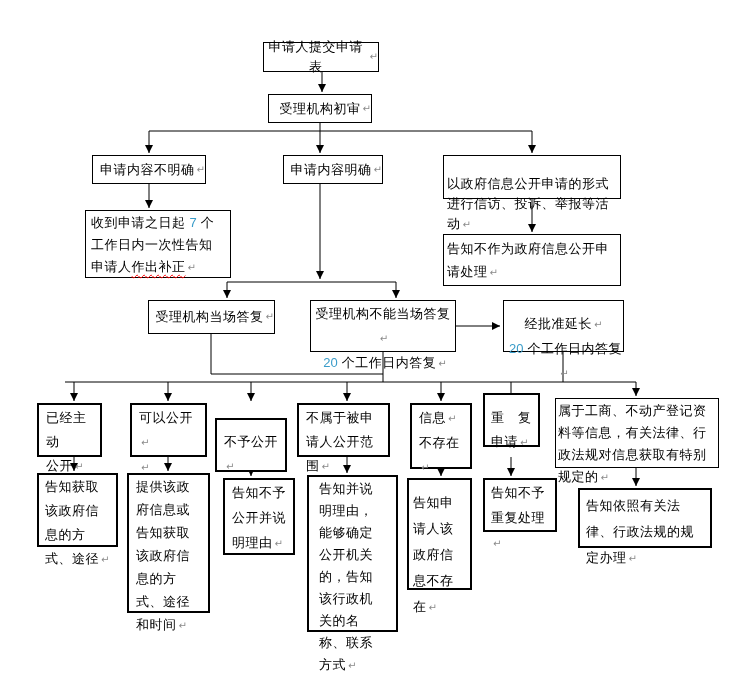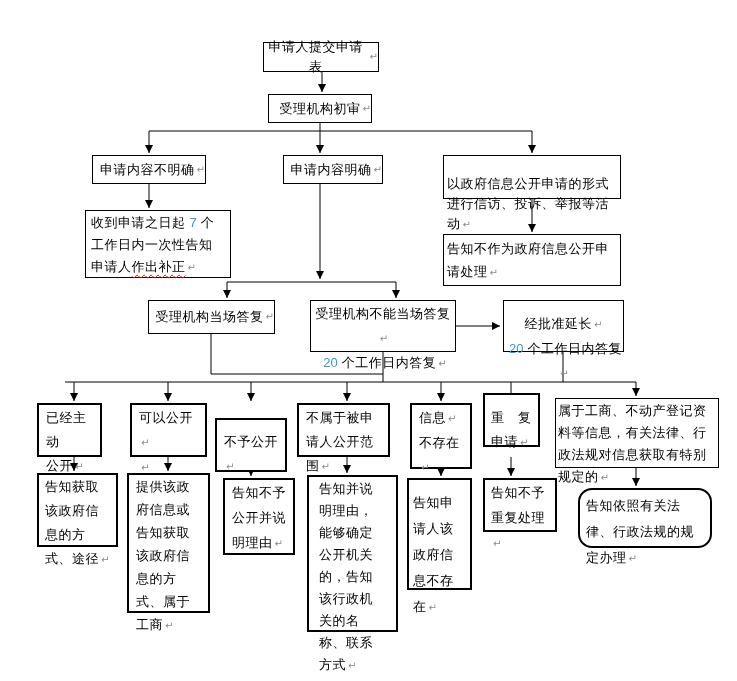--- a/index.html
+++ b/index.html
@@ -146,36 +146,36 @@
 
   <div class="box" style="left:555px;top:398px;width:164px;height:70px;padding:1px 2px;line-height:22px;">
     <span>属于工商、不动产登记资料等信息，有关法律、行政法规对信息获取有特别规定的</span><span class="mark">↵</span>
   </div>
 
   <div class="box thick" style="left:37px;top:473px;width:81px;height:74px;padding:0 6px;line-height:24px;">
     <span>告知获取该政府信息的方式、途径</span><span class="mark">↵</span>
   </div>
 
   <div class="box thick" style="left:127px;top:473px;width:83px;height:140px;padding:0 7px;line-height:23px;">
-    <span>提供该政府信息或告知获取该政府信息的方式、属于工商</span><span class="mark">↵</span>
+    <span>提供该政府信息或告知获取该政府信息的方式、途径和时间</span><span class="mark">↵</span>
   </div>
 
   <div class="box thick" style="left:223px;top:478px;width:72px;height:77px;padding:0 7px;line-height:25px;">
     <span>告知不予公开并说明理由</span><span class="mark">↵</span>
   </div>
 
   <div class="box thick" style="left:307px;top:475px;width:91px;height:157px;padding:1px 10px;line-height:22px;">
     <span>告知并说明理由，能够确定公开机关的，告知该行政机关的名称、联系方式</span><span class="mark">↵</span>
   </div>
 
   <div class="box thick" style="left:407px;top:478px;width:65px;height:112px;padding:10px 4px;line-height:26px;">
     <span>告知申请人该政府信息不存在</span><span class="mark">↵</span>
   </div>
 
   <div class="box thick" style="left:483px;top:478px;width:74px;height:54px;padding:0 6px;line-height:25px;">
     <span>告知不予重复处理</span><span class="mark">↵</span>
   </div>
 
-  <div class="box thick" style="left:578px;top:488px;width:134px;height:60px;padding:3px 6px;line-height:26px;border-radius:14px;">
+  <div class="box thick" style="left:578px;top:488px;width:134px;height:60px;padding:3px 6px;line-height:26px;">
     <span>告知依照有关法律、行政法规的规定办理</span><span class="mark">↵</span>
   </div>
 
 </div>
 
 </body></html>

